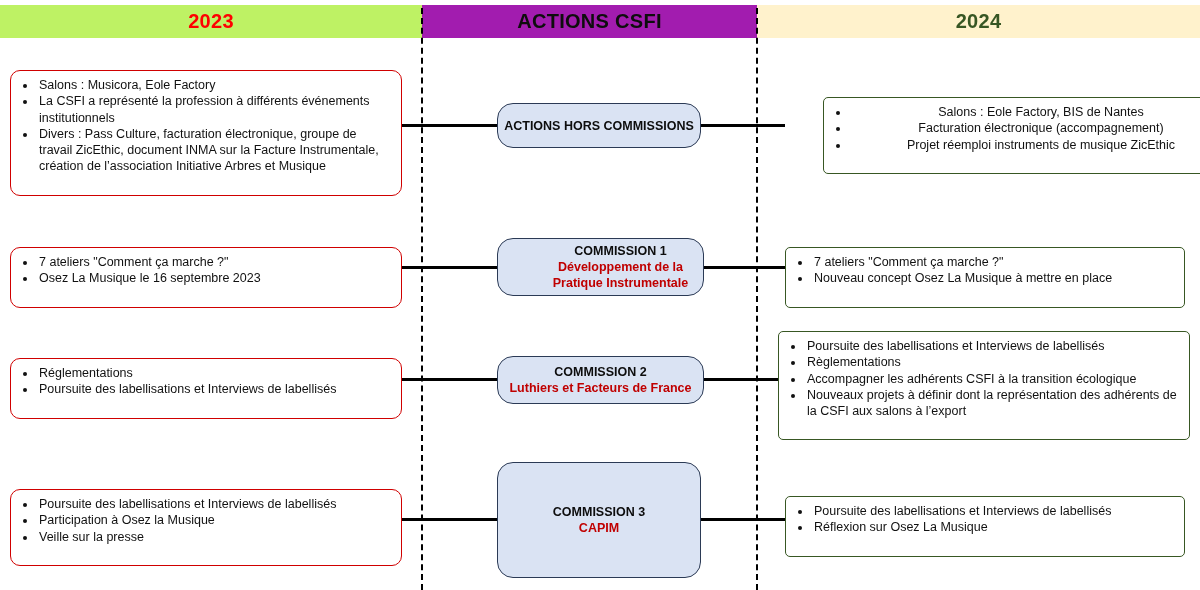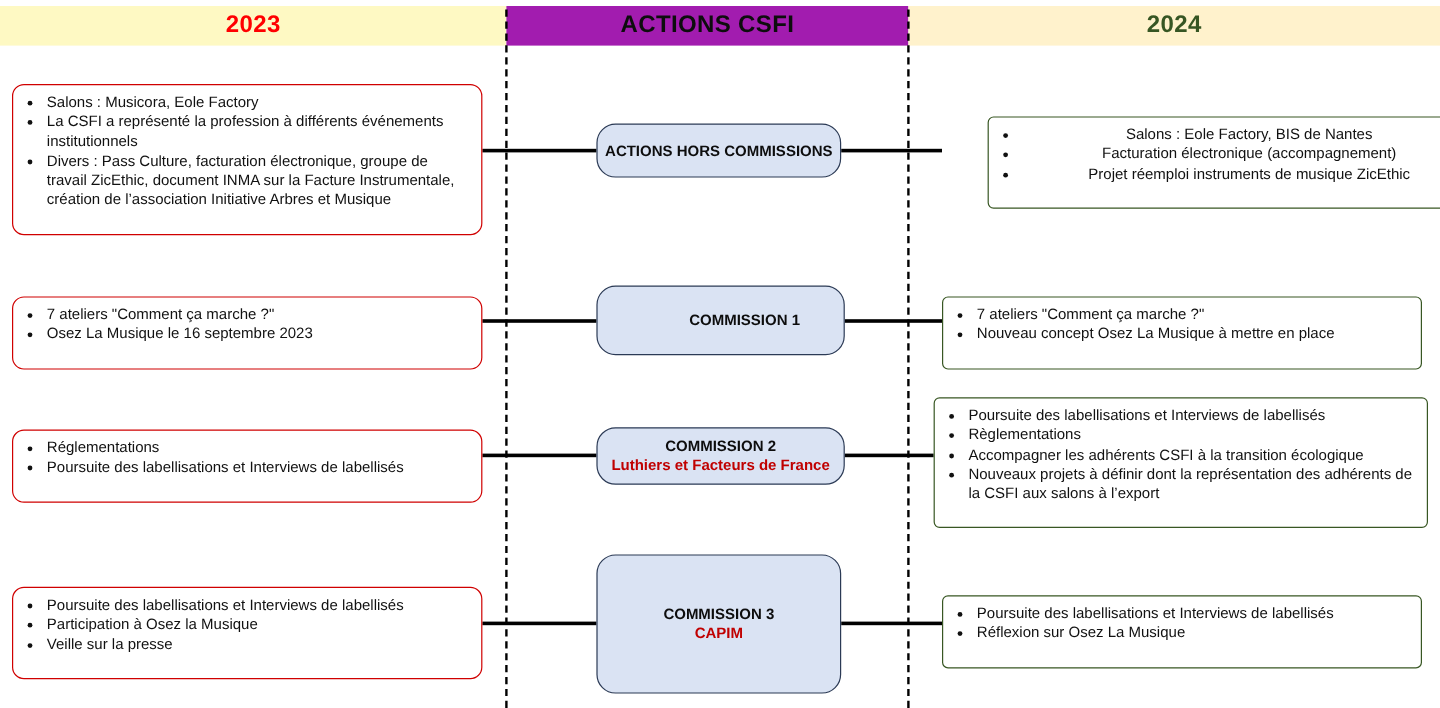--- a/index.html
+++ b/index.html
@@ -6,21 +6,21 @@
   .canvas{
     position:relative;width:1200px;height:590px;background:#ffffff;
     font-family:"Liberation Sans",sans-serif;overflow:hidden;color:#111;
   }
   
   .hdr{
     position:absolute;top:5px;height:33px;
     display:flex;align-items:center;justify-content:center;
     font-weight:bold;font-size:20px;letter-spacing:.3px;
   }
-  #hdr-2023{left:0;width:422px;background:#fef9c3;color:#ff0000;}
+  #hdr-2023{left:0;width:422px;background:#bef264;color:#ff0000;}
   #hdr-actions{left:422px;width:335px;background:#a21caf;color:#0d0d0d;}
   #hdr-2024{left:757px;width:443px;background:#fff2cc;color:#375623;}
   
   .dash{position:absolute;top:8px;bottom:0;width:0;border-left:2px dashed #000;}
   #dash-l{left:421px;}
   #dash-r{left:756px;}
   
   .conn{position:absolute;height:2.5px;background:#000;}
   
   .txtbox{
@@ -80,20 +80,21 @@
   </div>
 
   <div class="txtbox red" style="left:10px;top:247px;width:392px;min-height:42px;">
     <ul>
       <li>7 ateliers "Comment ça marche ?"</li>
       <li>Osez La Musique le 16 septembre 2023</li>
     </ul>
   </div>
   <div class="mid" style="left:497px;top:238px;width:207px;min-height:58px;padding-left:44px;">
     <div>COMMISSION 1</div>
+    <div class="name">Développement de la Pratique Instrumentale</div>
   </div>
   <div class="txtbox green" style="left:785px;top:247px;width:400px;min-height:42px;">
     <ul>
       <li>7 ateliers "Comment ça marche ?"</li>
       <li>Nouveau concept Osez La Musique à mettre en place</li>
     </ul>
   </div>
 
   <div class="txtbox red" style="left:10px;top:358px;width:392px;min-height:44px;">
     <ul>

